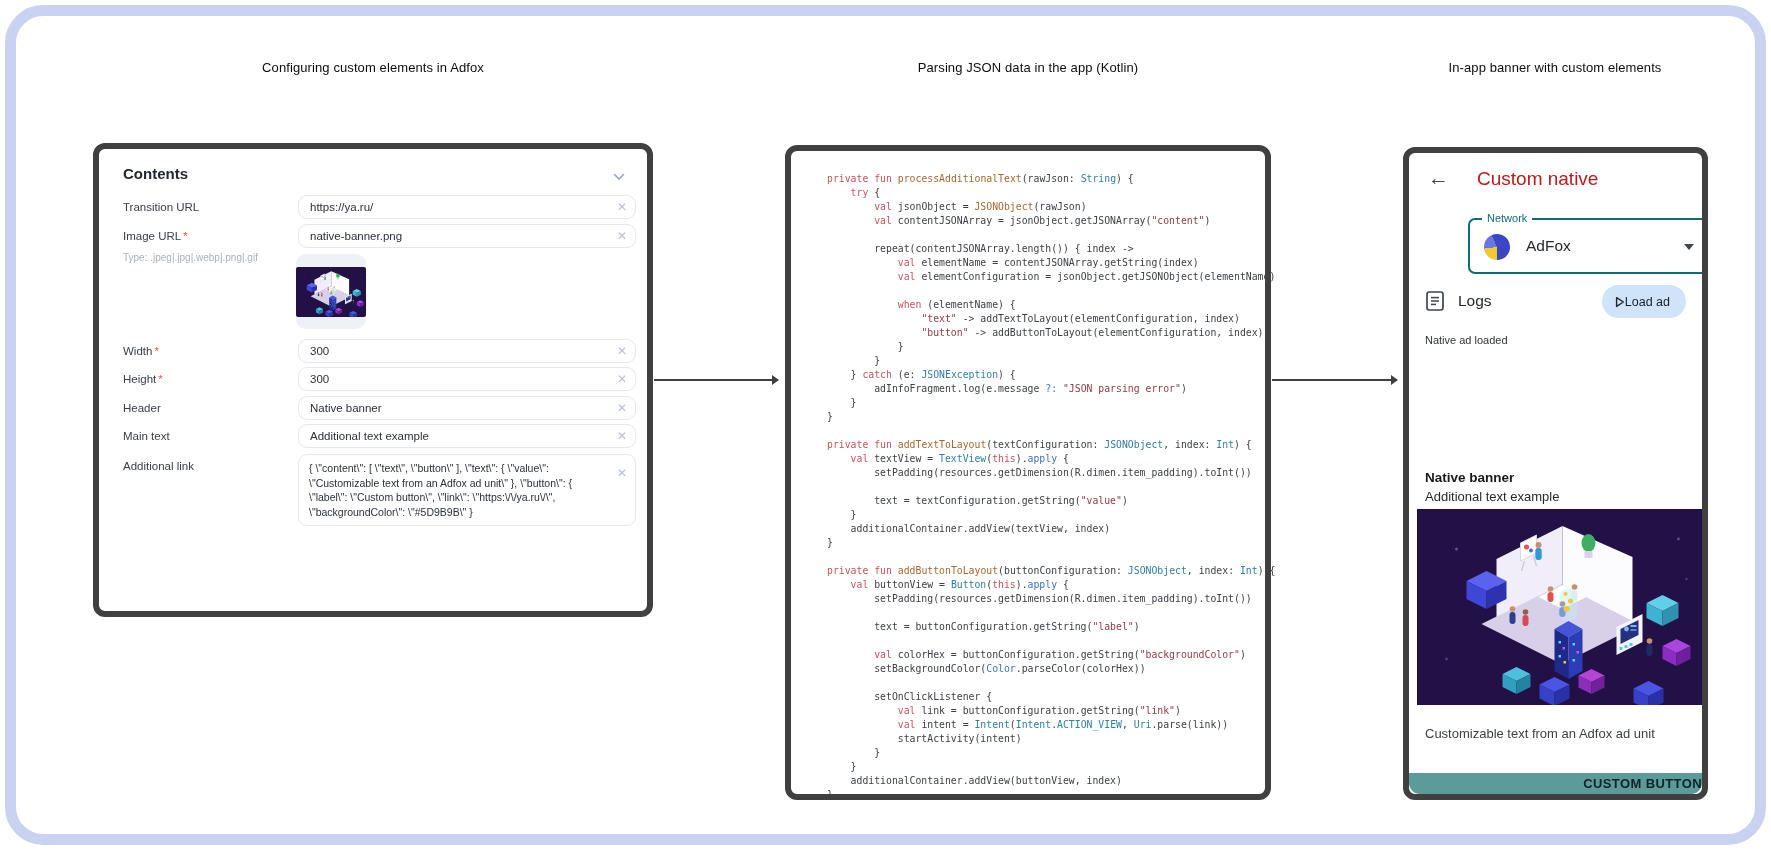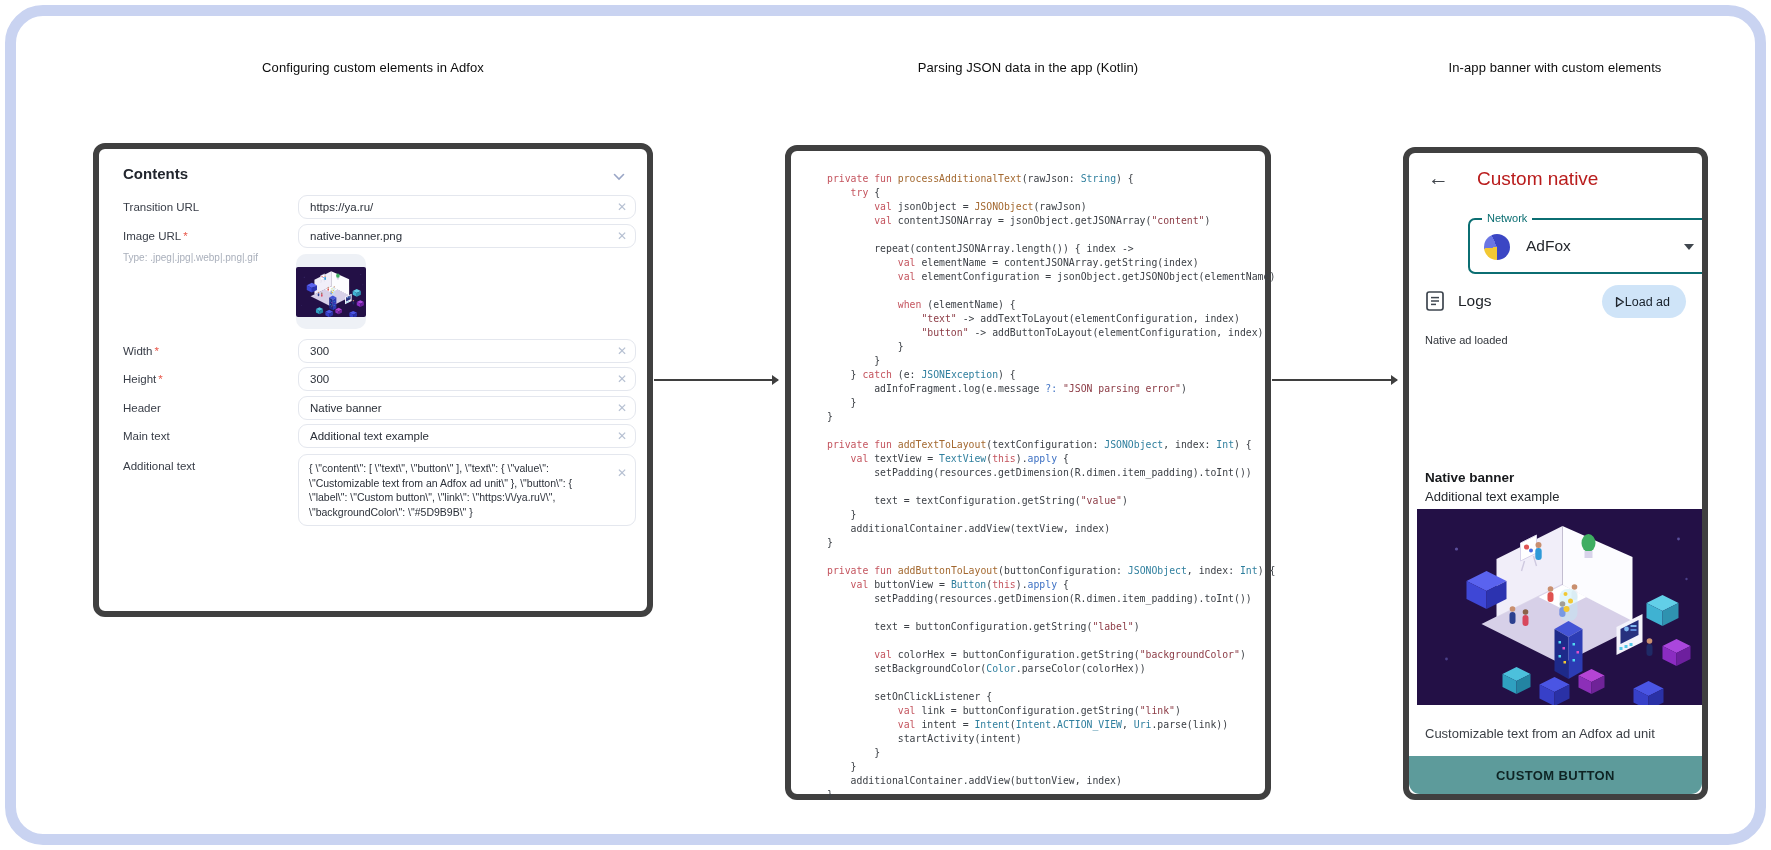--- a/index.html
+++ b/index.html
@@ -59,22 +59,22 @@
   .logs-row { position:absolute; left:0; top:130px; right:0; height:36px; }
   .logs-icon { position:absolute; left:17px; top:8px; }
   .logs-label { position:absolute; left:49px; top:9px; font-size:15.5px; font-weight:400; color:#1d2126; }
   .load-btn { position:absolute; right:16px; top:2px; height:33px; padding:0 16px 0 13px; border-radius:17px; background:#cfe4f8; display:flex; align-items:center; gap:0; cursor:pointer; }
   .load-btn span { font-size:12.5px; color:#17202a; }
   .log-line { position:absolute; left:16px; top:181px; font-size:11px; color:#30343a; }
   .ad-header { position:absolute; left:16px; top:317px; font-size:13.5px; font-weight:700; color:#17191c; }
   .ad-maintext { position:absolute; left:16px; top:336px; font-size:13px; color:#25292e; }
   .ad-image { position:absolute; left:8px; top:356px; width:289px; height:196px; overflow:hidden; cursor:pointer; }
   .ad-addtext { position:absolute; left:16px; top:573px; font-size:13px; color:#3c4046; }
-  .custom-btn { position:absolute; left:0; right:0; bottom:0; height:38px; border:none; border-radius:0 0 11px 11px;
-    font-family:"Liberation Sans", sans-serif; font-size:13px; font-weight:700; letter-spacing:.4px; color:#0e2424; cursor:pointer; }
+  .custom-btn { position:absolute; left:0; right:0; bottom:0; height:21px; border:none; border-radius:0 0 11px 11px;
+    font-family:"Liberation Sans", sans-serif; font-size:13px; font-weight:700; letter-spacing:.4px; color:#0e2424; cursor:pointer;text-align:right; }
 
   .banner-art, .banner-art svg { display:block; }
 </style>
 </head>
 <body>
 
 <div class="canvas-frame"></div>
 
 <div class="col-title" id="title-left">Configuring custom elements in Adfox</div>
 <div class="col-title" id="title-mid">Parsing JSON data in the app (Kotlin)</div>
@@ -180,21 +180,21 @@
 
   <div class="f-label" style="top:218px"><span>Height</span><span class="star">*</span></div>
   <div class="f-field" style="top:218px"><span>300</span><span class="f-clear">✕</span></div>
 
   <div class="f-label" style="top:247px"><span>Header</span><span class="star"></span></div>
   <div class="f-field" style="top:247px"><span>Native banner</span><span class="f-clear">✕</span></div>
 
   <div class="f-label" style="top:275px"><span>Main text</span><span class="star"></span></div>
   <div class="f-field" style="top:275px"><span>Additional text example</span><span class="f-clear">✕</span></div>
 
-  <div class="f-label" style="top:305px"><span>Additional text</span><span class="star"></span></div>
+  <div class="f-label" style="top:305px"><span>Additional link</span><span class="star"></span></div>
   <div class="f-area" style="top:305px"><span>{  \"content\": [   \"text\",   \"button\"  ],  \"text\": {   \"value\": \"Customizable text from an Adfox ad unit\"  },  \"button\": {  \"label\": \"Custom button\",   \"link\": \"https:\/\/ya.ru\/\",  \"backgroundColor\": \"#5D9B9B\"  }</span><span class="f-clear">✕</span></div>
 </div>
 
 <div class="panel" id="panel-code">
   <div class="code"><div><span class="kw">private</span> <span class="kw">fun</span> <span class="fn">processAdditionalText</span>(rawJson: <span class="type">String</span>) {</div><div>    <span class="kw">try</span> {</div><div>        <span class="kw">val</span> jsonObject = <span class="fn">JSONObject</span>(rawJson)</div><div>        <span class="kw">val</span> contentJSONArray = jsonObject.getJSONArray(<span class="str">"content"</span>)</div><div>&nbsp;</div><div>        repeat(contentJSONArray.length()) { index -&gt;</div><div>            <span class="kw">val</span> elementName = contentJSONArray.getString(index)</div><div>            <span class="kw">val</span> elementConfiguration = jsonObject.getJSONObject(elementName)</div><div>&nbsp;</div><div>            <span class="kw">when</span> (elementName) {</div><div>                <span class="str">"text"</span> -&gt; addTextToLayout(elementConfiguration, index)</div><div>                <span class="str">"button"</span> -&gt; addButtonToLayout(elementConfiguration, index)</div><div>            }</div><div>        }</div><div>    } <span class="kw">catch</span> (e: <span class="type">JSONException</span>) {</div><div>        adInfoFragment.log(e.message <span class="ext">?:</span> <span class="str">"JSON parsing error"</span>)</div><div>    }</div><div>}</div><div>&nbsp;</div><div><span class="kw">private</span> <span class="kw">fun</span> <span class="fn">addTextToLayout</span>(textConfiguration: <span class="type">JSONObject</span>, index: <span class="type">Int</span>) {</div><div>    <span class="kw">val</span> textView = <span class="type">TextView</span>(<span class="kw">this</span>).<span class="ext">apply</span> {</div><div>        setPadding(resources.getDimension(R.dimen.item_padding).toInt())</div><div>&nbsp;</div><div>        text = textConfiguration.getString(<span class="str">"value"</span>)</div><div>    }</div><div>    additionalContainer.addView(textView, index)</div><div>}</div><div>&nbsp;</div><div><span class="kw">private</span> <span class="kw">fun</span> <span class="fn">addButtonToLayout</span>(buttonConfiguration: <span class="type">JSONObject</span>, index: <span class="type">Int</span>) {</div><div>    <span class="kw">val</span> buttonView = <span class="type">Button</span>(<span class="kw">this</span>).<span class="ext">apply</span> {</div><div>        setPadding(resources.getDimension(R.dimen.item_padding).toInt())</div><div>&nbsp;</div><div>        text = buttonConfiguration.getString(<span class="str">"label"</span>)</div><div>&nbsp;</div><div>        <span class="kw">val</span> colorHex = buttonConfiguration.getString(<span class="str">"backgroundColor"</span>)</div><div>        setBackgroundColor(<span class="type">Color</span>.parseColor(colorHex))</div><div>&nbsp;</div><div>        setOnClickListener {</div><div>            <span class="kw">val</span> link = buttonConfiguration.getString(<span class="str">"link"</span>)</div><div>            <span class="kw">val</span> intent = <span class="type">Intent</span>(<span class="type">Intent</span>.<span class="type">ACTION_VIEW</span>, <span class="type">Uri</span>.parse(link))</div><div>            startActivity(intent)</div><div>        }</div><div>    }</div><div>    additionalContainer.addView(buttonView, index)</div><div>}</div></div>
 </div>
 
 <div class="flow-arrow" id="arrow-1"></div>
 <div class="flow-arrow" id="arrow-2"></div>
 

